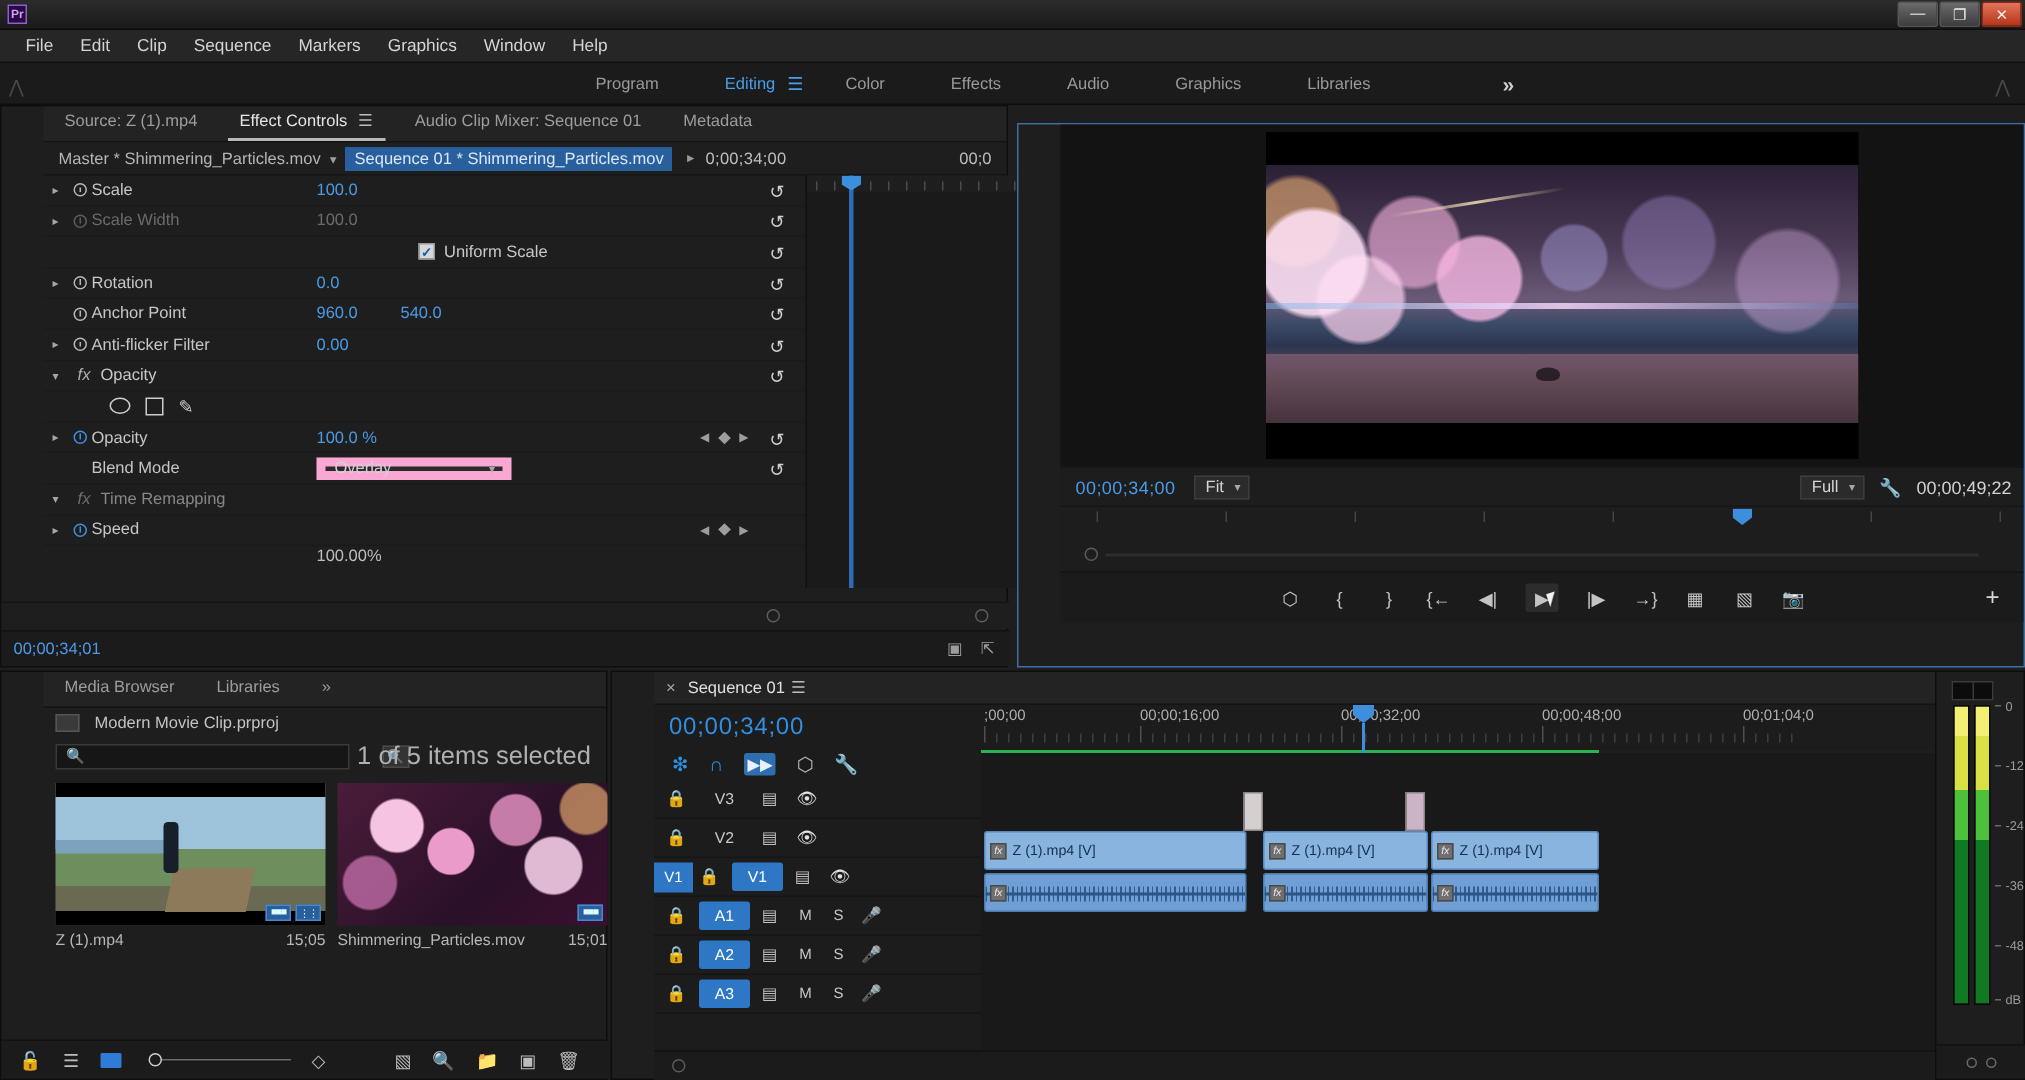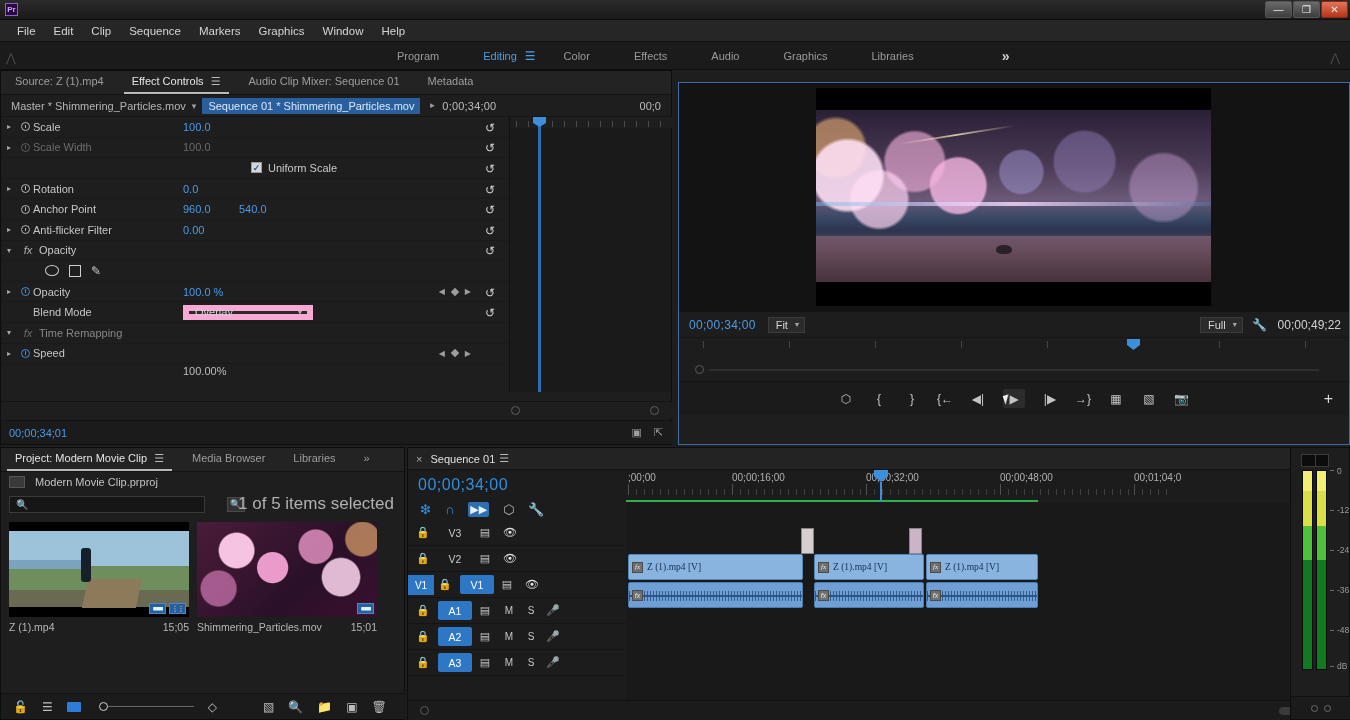--- a/index.html
+++ b/index.html
@@ -48,21 +48,21 @@
   }
   .ws-tabs { display:flex; align-items:center; margin-left:375px; }
   .ws-tab { padding:0 22px; font-size:11px; color:#9a9a9a; line-height:28px; }
   .ws-tab.active { color:#4a9fe8; }
   .ws-burger { color:#4a9fe8; font-size:12px; margin-left:-14px; margin-right:6px; }
   .ws-more { margin-left:66px; color:#cfcfcf; font-size:14px; font-weight:bold; }
   .wsbar .tick-l { position:absolute; left:6px; top:9px; color:#4a4a4a; font-size:12px;}
   .wsbar .tick-r { position:absolute; right:10px; top:9px; color:#4a4a4a; font-size:12px;}
 
   
-  .panel { position:absolute; background:#1e1e1e; border:1px solid #0d0d0d; }
+  .panel { position:absolute; background:#1e1e1e; border:1px solid #0d0d0d;padding-left:28px; }
   .panel-tabs {
     height:24px; background:#232323; display:flex; align-items:flex-end;
     border-bottom:1px solid #121212;
   }
   .ptab {
     height:24px; line-height:23px; padding:0 14px; font-size:11px; color:#9d9d9d;
     position:relative; white-space:nowrap;
   }
   .ptab.active { color:#e4e4e4; }
   .ptab.active::after{
@@ -301,21 +301,21 @@
   .tl-ruler .tk { position:absolute; top:19px; width:1px; height:6px; background:#3e3e3e; }
   .tl-ruler .tkb { position:absolute; top:14px; width:1px; height:11px; background:#4f4f4f; }
   .tl-green { position:absolute; left:218px; top:30px; width:412px; height:2px; background:#2bb24c; }
   .tl-chead { position:absolute; left:466px; top:0px; width:14px; height:12px; background:#3e8ede;
      clip-path:polygon(0 0,100% 0,100% 55%,50% 100%,0 55%); }
   .tl-cline { position:absolute; left:472px; top:12px; width:1.5px; height:218px; background:#3e8ede; }
 
   .tl-tracks { position:absolute; left:218px; top:32px; width:725px; height:198px; background:#191919; }
   .clipv {
     position:absolute; height:26px; background:#89b4e0; border:1px solid #5688bb; border-radius:2px;
-    display:flex; align-items:center; padding-left:3px; gap:4px; overflow:hidden;font-family:Liberation Serif, serif;
+    display:flex; align-items:center; padding-left:3px; gap:4px; overflow:hidden;
   }
   .clipv .fx { width:11px; height:11px; background:#6f6f6f; border:1px solid #4b4b4b; font-size:7px;
      color:#e8e8e8; display:flex; align-items:center; justify-content:center; font-style:italic;}
   .clipv .nm { font-size:9.5px; color:#16314e; white-space:nowrap; }
   .clipa {
     position:absolute; height:26px; background:#6f9fd4; border:1px solid #4b7cae; border-radius:2px; overflow:hidden;
   }
   .wave { position:absolute; left:0; right:0; top:8px; height:10px;
      background:repeating-linear-gradient(90deg,#2f5f92 0 1px, rgba(47,95,146,0) 1px 3px); }
   .wave-mid { position:absolute; left:0; right:0; top:12px; height:2px; background:#2c5585; }
@@ -622,24 +622,20 @@
       <span class="tb">▦</span>
       <span class="tb">▧</span>
       <span class="tb">📷</span>
       <span class="pm-plus">+</span>
       <span class="cursor-arrow"></span>
     </div>
   </div>
 
   <div class="panel" id="project-panel">
     <div class="panel-tabs">
-      <div class="ptab active">
-        <span>Project: Modern Movie Clip</span>
-        <span class="burger">☰</span>
-      </div>
       <div class="ptab">Media Browser</div>
       <div class="ptab">Libraries</div>
       <div class="ptab">»</div>
     </div>
 
     <div class="pj-file">
       <span class="pj-ficon"></span>
       <span>Modern Movie Clip.prproj</span>
     </div>
 

